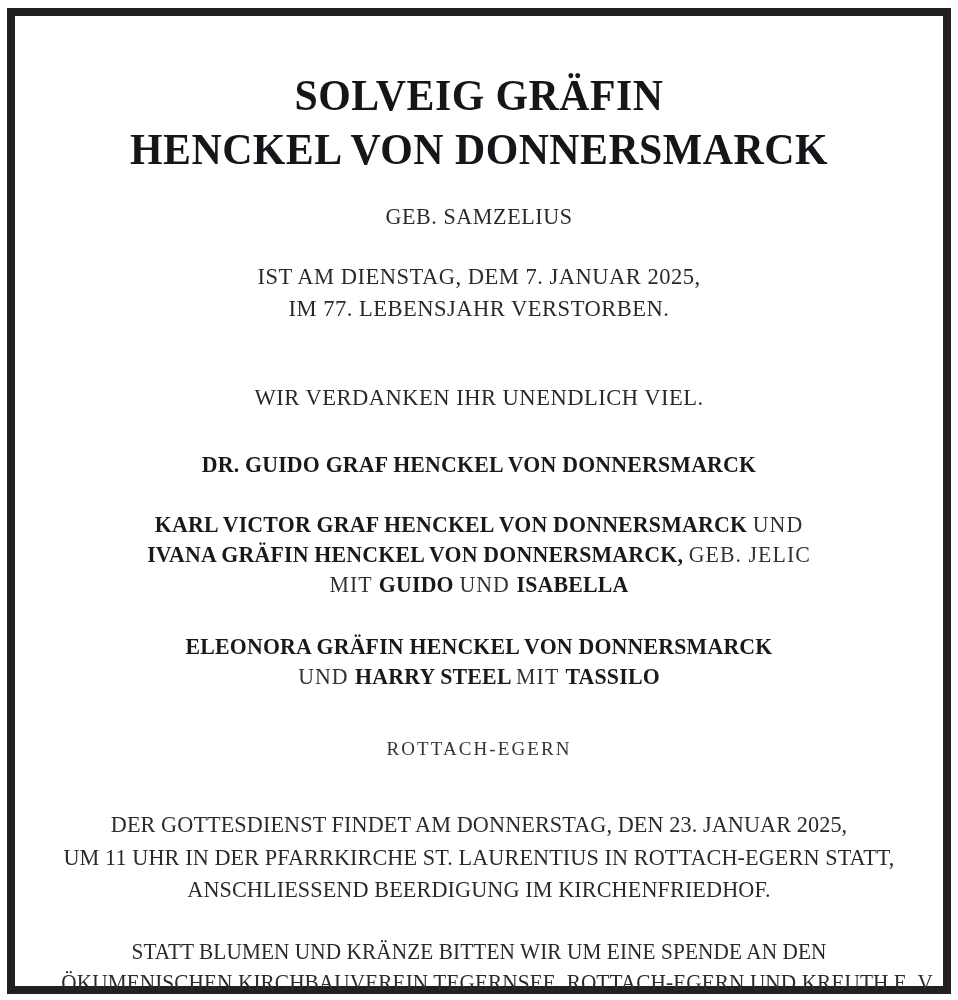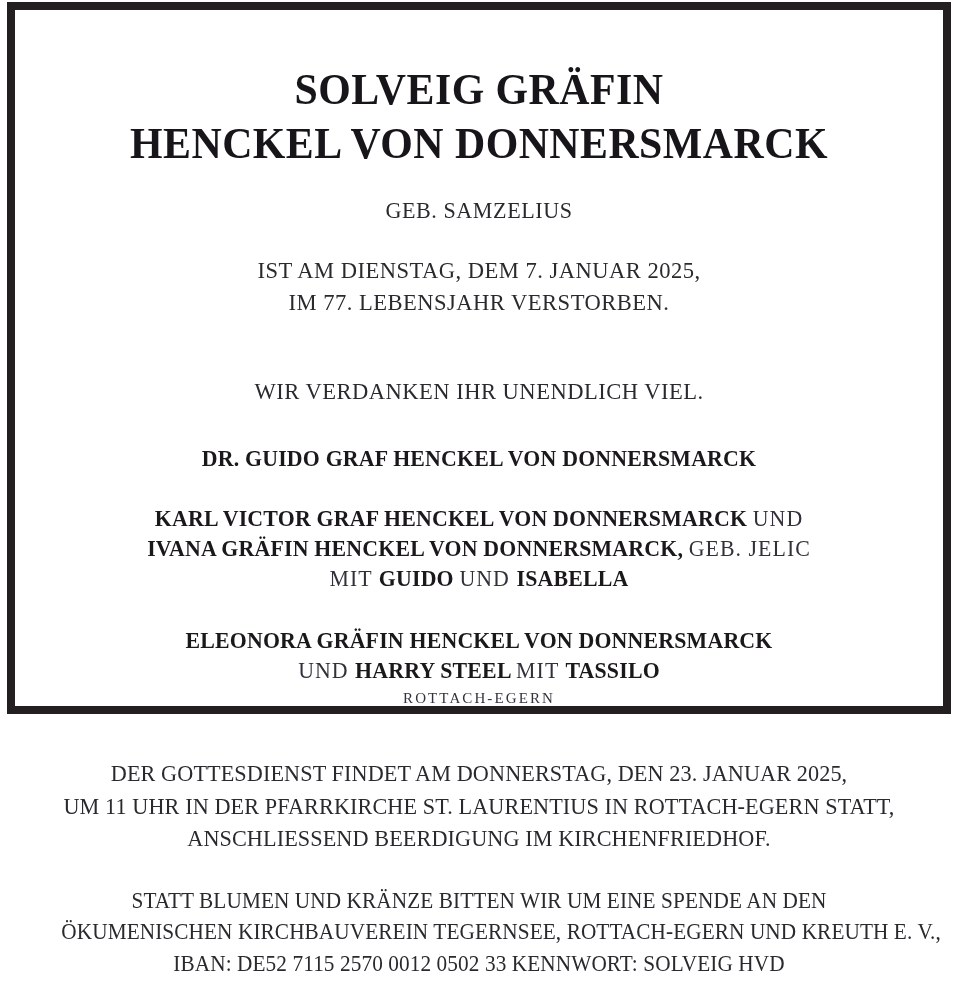--- a/index.html
+++ b/index.html
@@ -13,23 +13,23 @@
     height: 1000px;
     overflow: hidden;
     font-family: "Liberation Serif", "DejaVu Serif", serif;
     color: #1a1a1a;
     -webkit-font-smoothing: antialiased;
   }
 
   .notice-frame {
     position: absolute;
     left: 7px;
-    top: 2px;
+    top: 8px;
     width: 944px;
-    height: 712px;
+    height: 986px;
     box-sizing: border-box;
     border: 8px solid #231f20;
     background: #ffffff;
   }
 
   .notice-body {
     box-sizing: border-box;
     width: 100%;
     height: 100%;
     padding: 52px 22px 0 22px;
@@ -93,21 +93,22 @@
     font-weight: bold;
     letter-spacing: 0.2px;
   }
   .cj {
     font-weight: normal;
     letter-spacing: 1.1px;
     color: #33303a;
   }
 
   .place {
-    font-size: 15px;
+    margin-top: 45px;
+    font-size: 19px;
     line-height: 24px;
     letter-spacing: 2.1px;
     color: #35323c;
   }
 
   .service-block {
     margin-top: 47px;
     font-size: 23.5px;
     line-height: 32.5px;
     letter-spacing: 0.1px;

